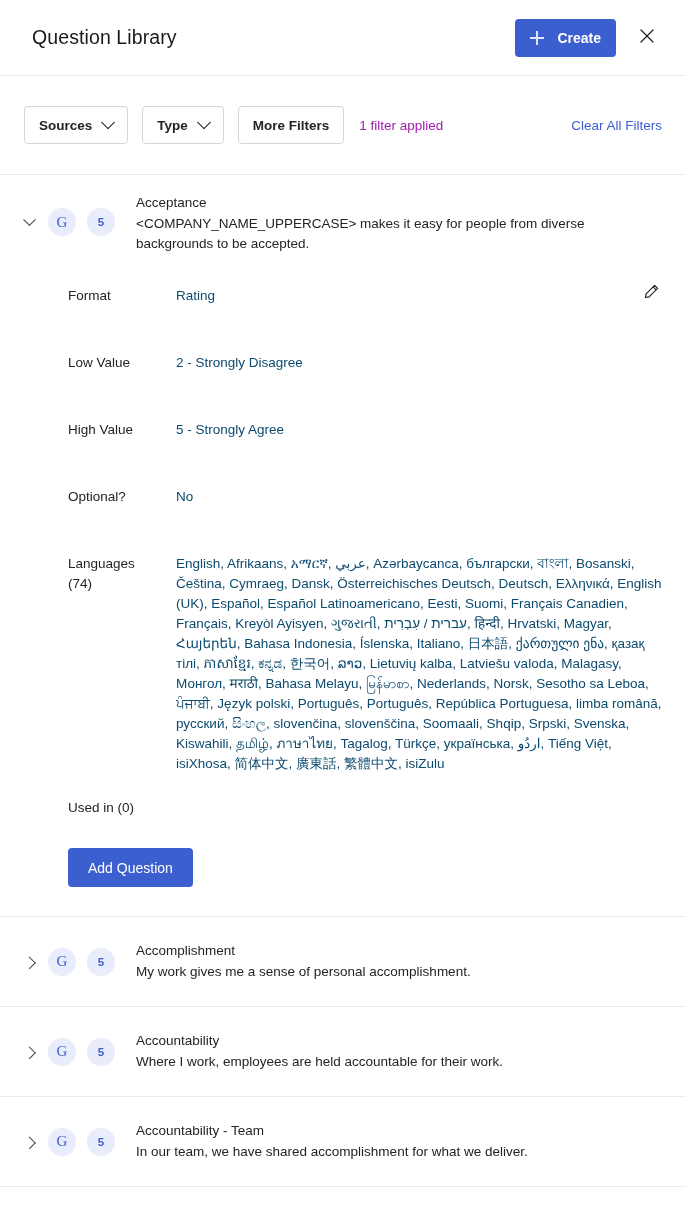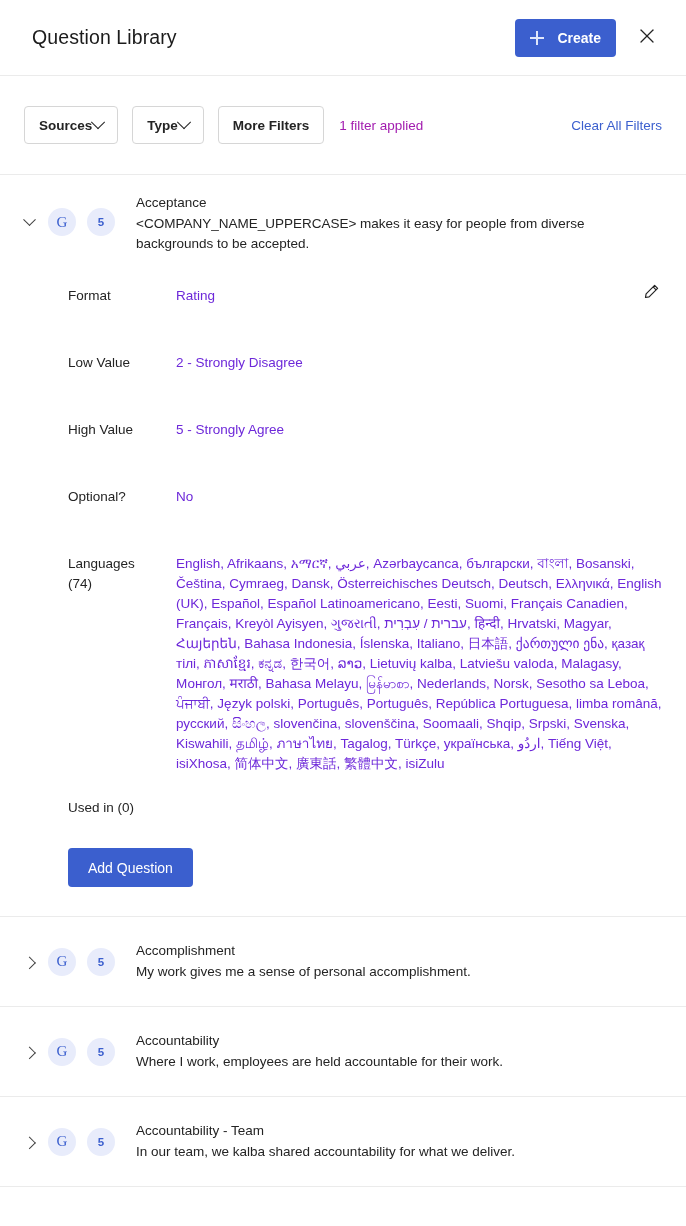--- a/index.html
+++ b/index.html
@@ -115,21 +115,21 @@
     box-sizing: border-box;
     border: 1px solid #d6d6d6;
     border-radius: 4px;
     background: #fff;
     font-family: "Liberation Sans", sans-serif;
     font-size: 13.5px;
     font-weight: 600;
     color: #242424;
     display: inline-flex;
     align-items: center;
-    gap: 1px;
+    gap: 11px;
     padding: 0 14px;
     margin-right: 14px;
     cursor: pointer;
     white-space: nowrap;
   }
   .chev-d {
     display: inline-block;
     width: 9px; height: 9px;
     border-right: 1.4px solid #242424;
     border-bottom: 1.4px solid #242424;
@@ -231,21 +231,21 @@
   .drow.lang { margin-bottom: 26px; }
   .dlabel {
     flex: 0 0 108px;
     font-size: 13.5px;
     color: #242424;
     line-height: 20px;
   }
   .dvalue {
     flex: 1 1 auto;
     font-size: 13.5px;
-    color: #6d28d9;
+    color: #0c4a6e;
     line-height: 20px;
     min-width: 0;
   }
   .dvalue.langs { max-width: 510px; word-wrap: break-word; }
   .edit-btn {
     position: absolute;
     right: 20px; top: 8px;
     width: 30px; height: 30px;
     border: 0; background: transparent;
     display: flex; align-items: center; justify-content: center;
@@ -401,18 +401,18 @@
 
   <div class="qrow">
     <div class="qhead collapsed">
       <span class="twisty">
         <span class="tw-arrow tw-right"></span>
       </span>
       <span class="g-badge">G</span>
       <span class="num-badge">5</span>
       <div class="qtext">
         <div class="qtitle">Accountability - Team</div>
-        <div class="qbody">In our team, we kalba shared accountability for what we deliver.</div>
+        <div class="qbody">In our team, we have shared accomplishment for what we deliver.</div>
       </div>
     </div>
   </div>
 
 </div>
 
 </body></html>

